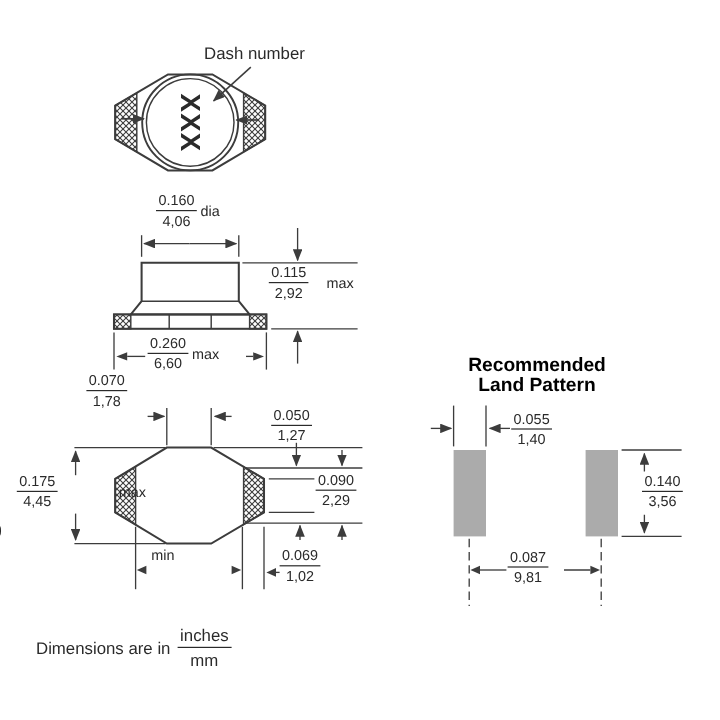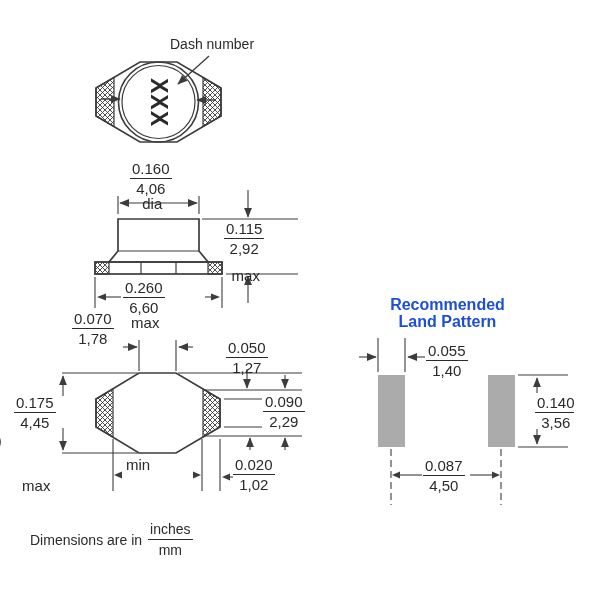--- a/index.html
+++ b/index.html
@@ -3,27 +3,27 @@
 <meta charset="utf-8">
 <style>
   html,body{margin:0;padding:0;background:#fff;}
   #stage{
     position:relative;width:574px;height:600px;background:#ffffff;
     font-family:"Liberation Sans","DejaVu Sans",sans-serif;color:#2a2a2a;
     overflow:hidden;
   }
   #art{position:absolute;left:0;top:0;}
   .lbl{position:absolute;font-size:14px;line-height:1.05;white-space:nowrap;}
-  .dim{position:absolute;display:flex;align-items:center;font-size:15px;line-height:1;white-space:nowrap;flex-direction:column;}
+  .dim{position:absolute;display:flex;align-items:center;font-size:12px;line-height:1;white-space:nowrap;}
   .frac{display:inline-block;text-align:center;}
   .frac .num{display:block;border-bottom:1.4px solid #2a2a2a;padding:0 2px 2px 2px;}
   .frac .den{display:block;padding-top:2px;}
   .sfx{margin-left:3px;}
   .lp-title{position:absolute;left:355px;top:296px;width:185px;text-align:center;
-    font-size:16px;font-weight:bold;line-height:17px;color:#1d4ed8;}
+    font-size:16px;font-weight:bold;line-height:17px;color:#000000;}
   .marking{position:absolute;left:140px;top:70px;width:37px;height:64px;
     display:flex;align-items:center;justify-content:center;}
   .marking span{transform:rotate(90deg);font-weight:bold;font-size:23px;letter-spacing:1px;color:#2a2a2a;}
   .note{position:absolute;left:30px;top:521px;display:flex;align-items:center;font-size:14px;}
   .note .frac{margin-left:6px;font-size:14px;}
   .artifact{position:absolute;left:-8px;top:433px;font-size:17px;}
 </style>
 </head>
 <body>
 
@@ -202,21 +202,21 @@
         <span class="den">2,29</span>
       </span>
   </div>
 
   <div class="dim" style="left:123px;top:457px;">
     <span class="sfx">min</span>
   </div>
 
   <div class="dim" style="left:233px;top:457px;">
     <span class="frac">
-        <span class="num">0.020</span>
+        <span class="num">0.069</span>
         <span class="den">1,02</span>
       </span>
   </div>
 
   <div class="lp-title">
     <div>Recommended</div>
     <div>Land Pattern</div>
   </div>
 
   <div class="dim" style="left:426px;top:343px;">
@@ -229,21 +229,21 @@
   <div class="dim" style="left:535px;top:395px;">
     <span class="frac">
         <span class="num">0.140</span>
         <span class="den">3,56</span>
       </span>
   </div>
 
   <div class="dim" style="left:423px;top:458px;">
     <span class="frac">
         <span class="num">0.087</span>
-        <span class="den">4,50</span>
+        <span class="den">9,81</span>
       </span>
   </div>
 
   <div class="note">
     <span>Dimensions are in</span>
     <span class="frac">
         <span class="num">inches</span>
         <span class="den">mm</span>
       </span>
   </div>

